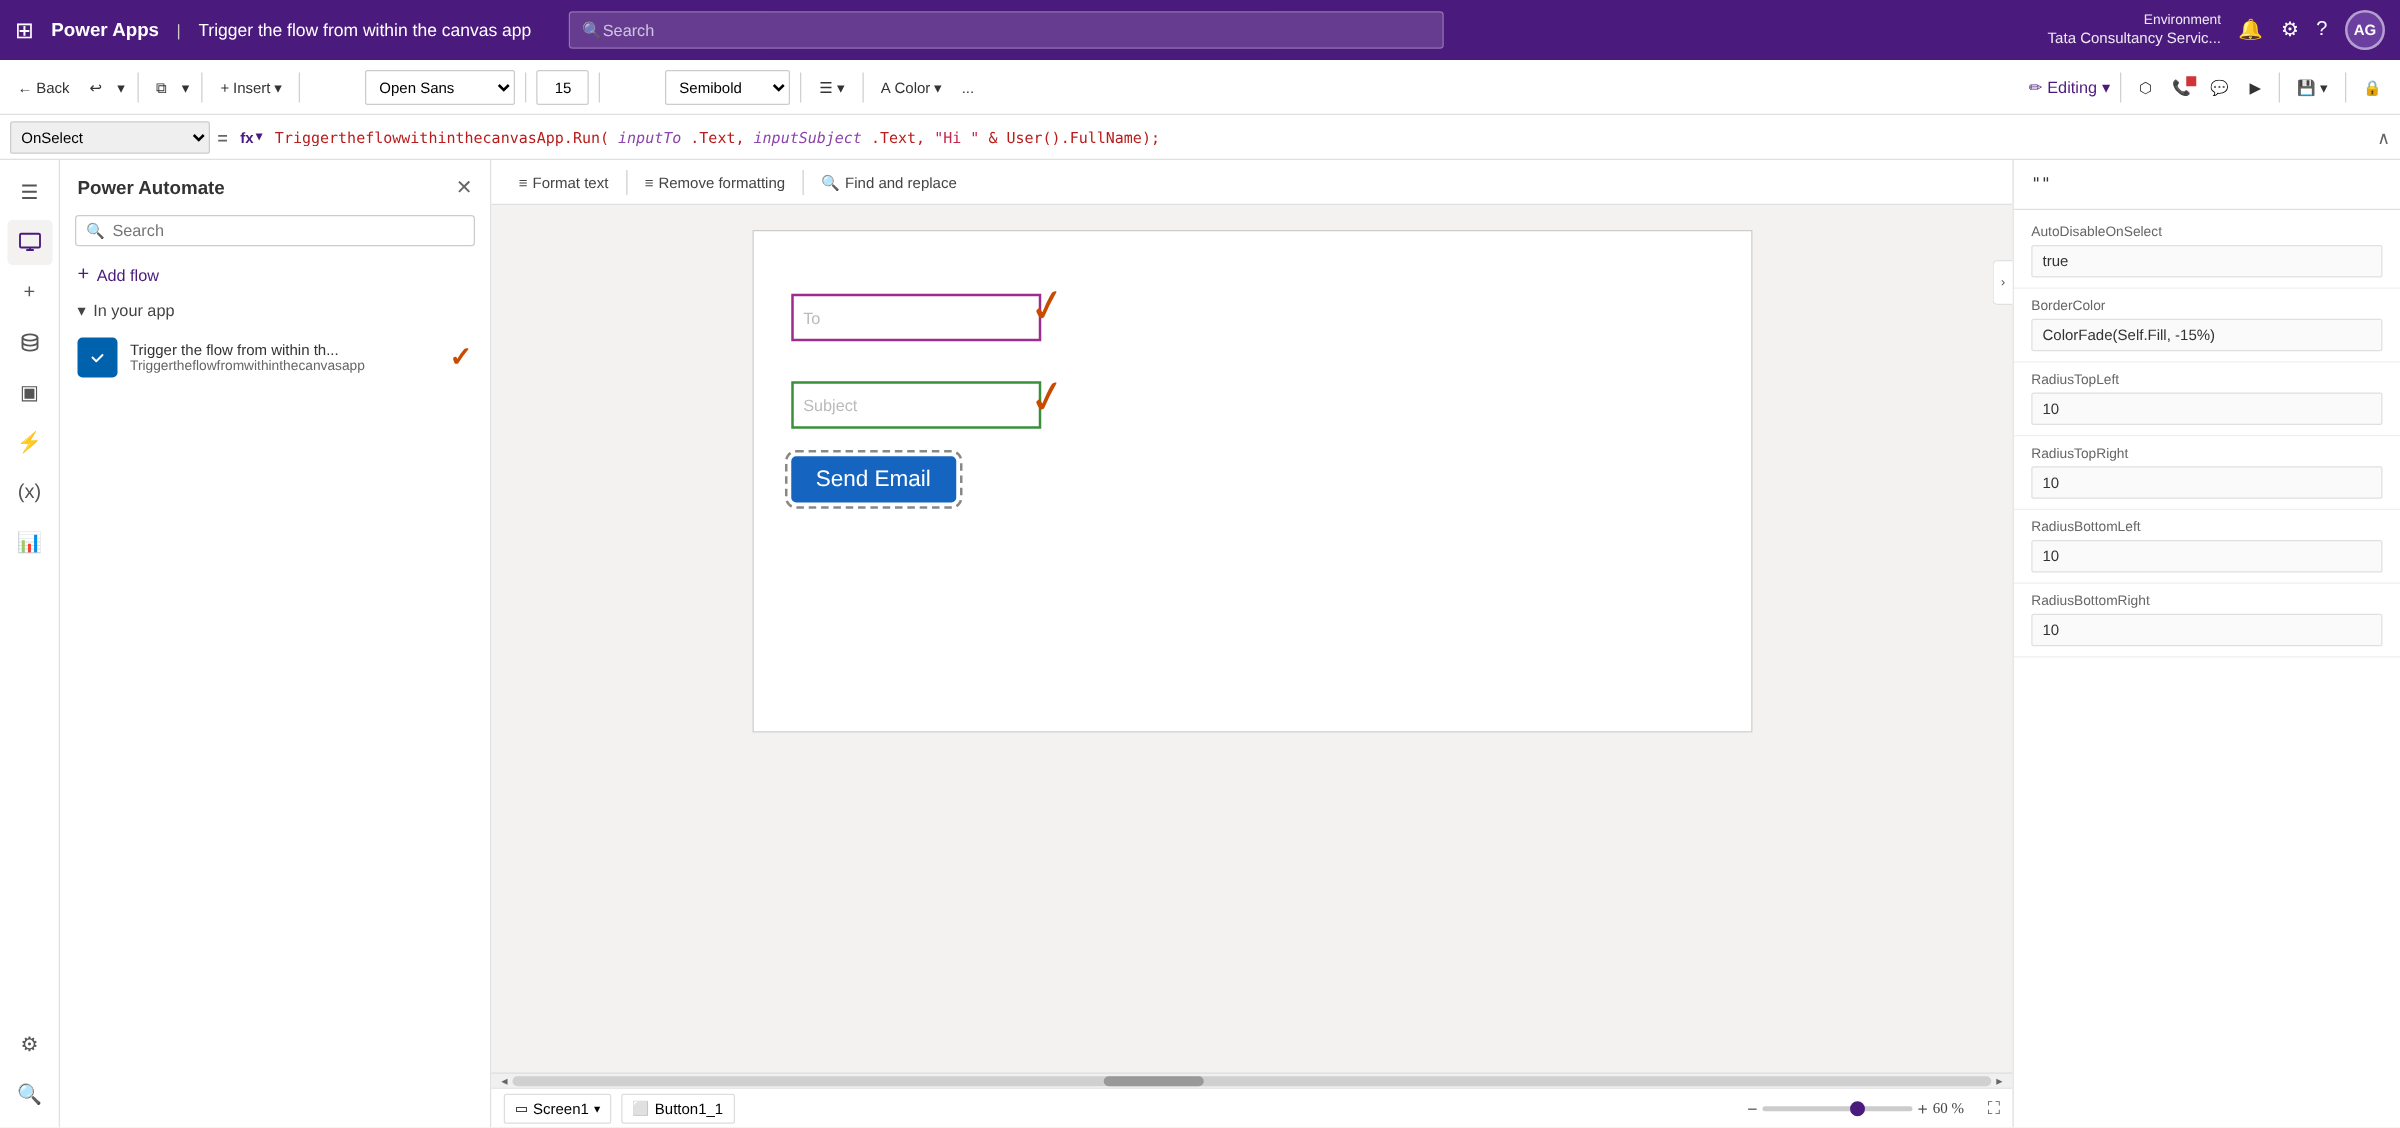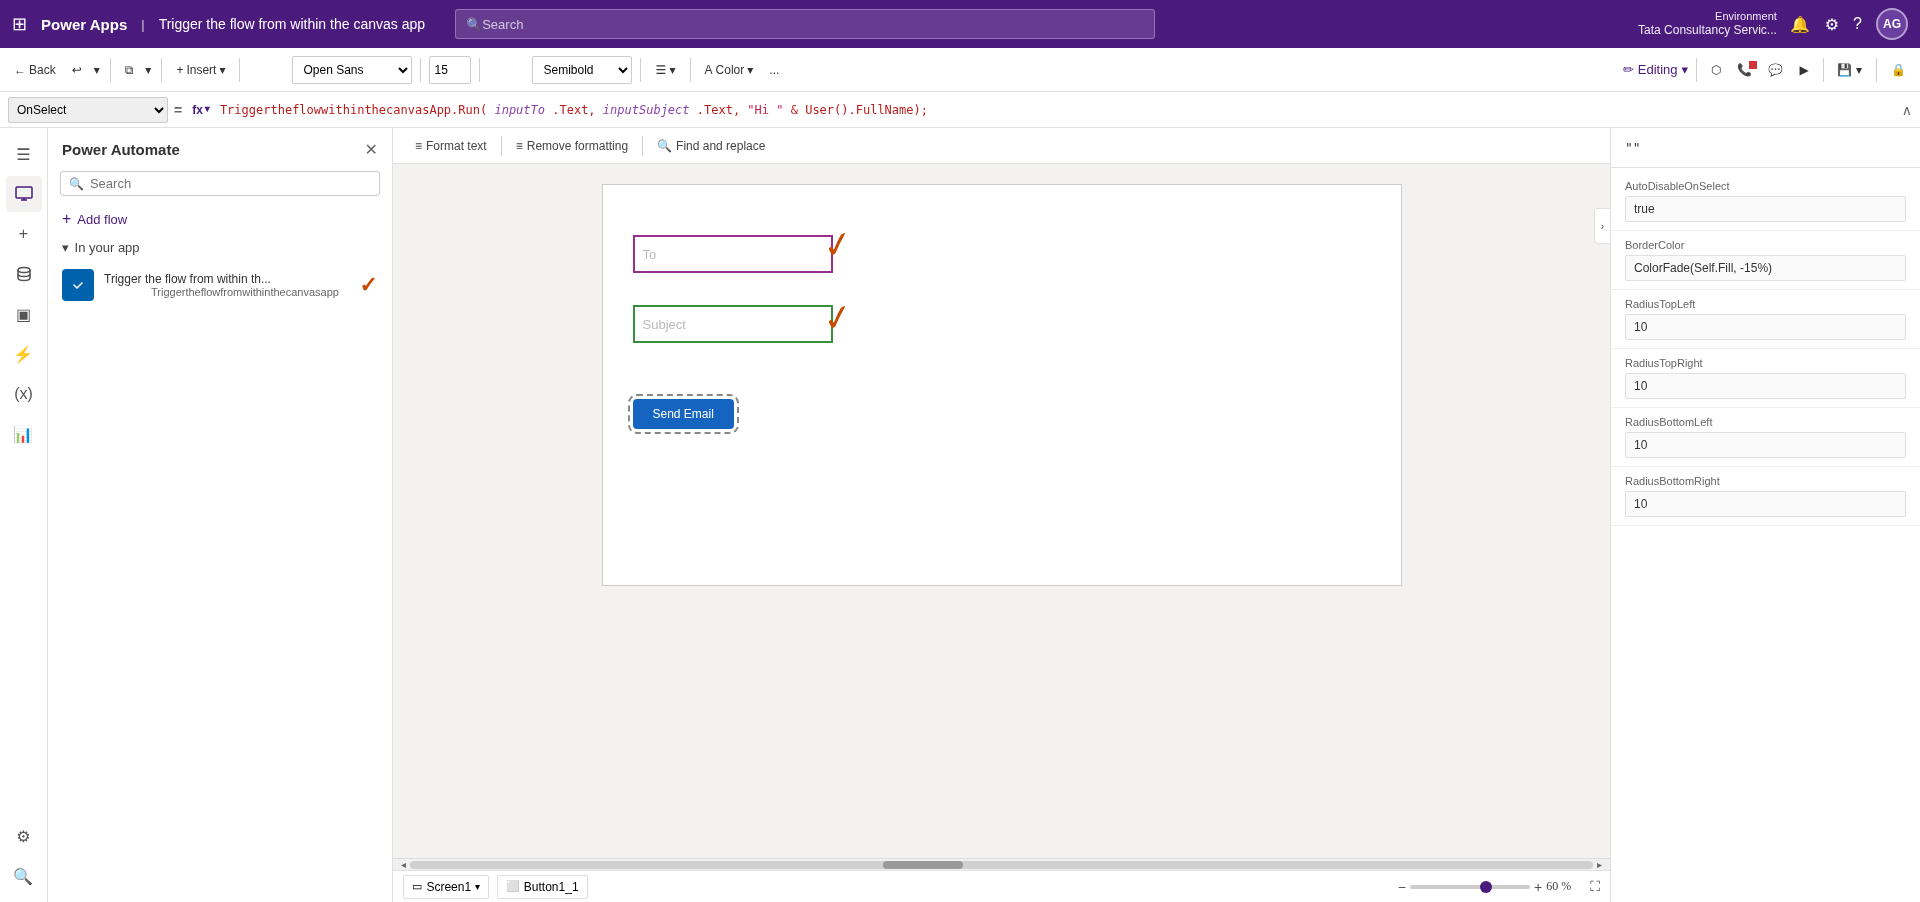--- a/index.html
+++ b/index.html
@@ -38,21 +38,21 @@
       cursor: pointer; border: none; background: none; font-size: 12px; color: #333;
       white-space: nowrap;
     }
     .toolbar-separator { width: 1px; height: 24px; background: #d0d0d0; margin: 0 4px; }
     .toolbar-select {
       height: 28px; border: 1px solid #ccc; border-radius: 2px; padding: 0 6px; font-size: 12px;
       background: white; cursor: pointer; min-width: 120px; margin-left: 44px;
     }
     .font-size-input {
       width: 42px; height: 28px; border: 1px solid #ccc; border-radius: 2px; padding: 0 4px;
-      font-size: 12px; text-align: left;
+      font-size: 12px; text-align: center;
     }
     .editing-btn {
       display: flex; align-items: center; gap: 4px; color: #4b1a7d; font-size: 13px; margin-left: 8px;
     }
 
     
     .formula-bar {
       display: flex; align-items: center; background: white; height: 36px; border-bottom: 1px solid #e0e0e0;
       padding: 0 8px; gap: 6px;
     }
@@ -112,21 +112,21 @@
     .flow-item {
       display: flex; align-items: center; gap: 10px; padding: 8px 14px; cursor: pointer;
       position: relative;
     }
     .flow-icon {
       width: 32px; height: 32px; border-radius: 4px; background: #0062ad;
       display: flex; align-items: center; justify-content: center; color: white; font-size: 14px; flex-shrink: 0;
     }
     .flow-info { flex: 1; overflow: hidden; }
     .flow-name { font-size: 12px; font-weight: 500; color: #333; white-space: nowrap; overflow: hidden; text-overflow: ellipsis; }
-    .flow-subname { font-size: 11px; color: #666; white-space: nowrap; overflow: hidden; text-overflow: ellipsis; margin-left: 47px; }
+    .flow-subname { font-size: 11px; color: #666; white-space: nowrap; overflow: hidden; text-overflow: ellipsis; }
     .flow-check { color: #c94b00; font-size: 22px; font-weight: 700; margin-left: 4px; }
 
     
     .canvas-area {
       flex: 1; display: flex; flex-direction: column; background: #f3f2f1; overflow: hidden;
     }
     .canvas-toolbar {
       display: flex; align-items: center; background: white; border-bottom: 1px solid #e0e0e0;
       padding: 0 12px; height: 36px; gap: 0;
     }
@@ -154,22 +154,22 @@
       display: flex; align-items: center; padding: 0 8px; color: #999; font-size: 13px;
     }
     .canvas-input-subject {
       position: absolute; top: 120px; left: 30px; width: 200px; height: 38px;
       border: 2px solid #3a8f3a; border-radius: 0; background: white;
       display: flex; align-items: center; padding: 0 8px; color: #999; font-size: 13px;
     }
     .canvas-btn-send {
       position: absolute; top: 180px; left: 30px;
       background: #1565c0; color: white; border: none; border-radius: 4px;
-      padding: 8px 20px; font-size: 12px; cursor: pointer;
-      outline: 2px dashed #888; outline-offset: 3px; margin-top: 34px;
+      padding: 8px 20px; font-size: 18px; cursor: pointer;
+      outline: 2px dashed #888; outline-offset: 3px;
     }
     
     .check-mark {
       position: absolute; color: #c94b00; font-size: 40px; font-weight: 300;
       transform: rotate(-10deg); pointer-events: none; line-height: 1;
     }
 
     
     .canvas-scroll {
       height: 12px; background: #f0f0f0; border-top: 1px solid #ddd;

